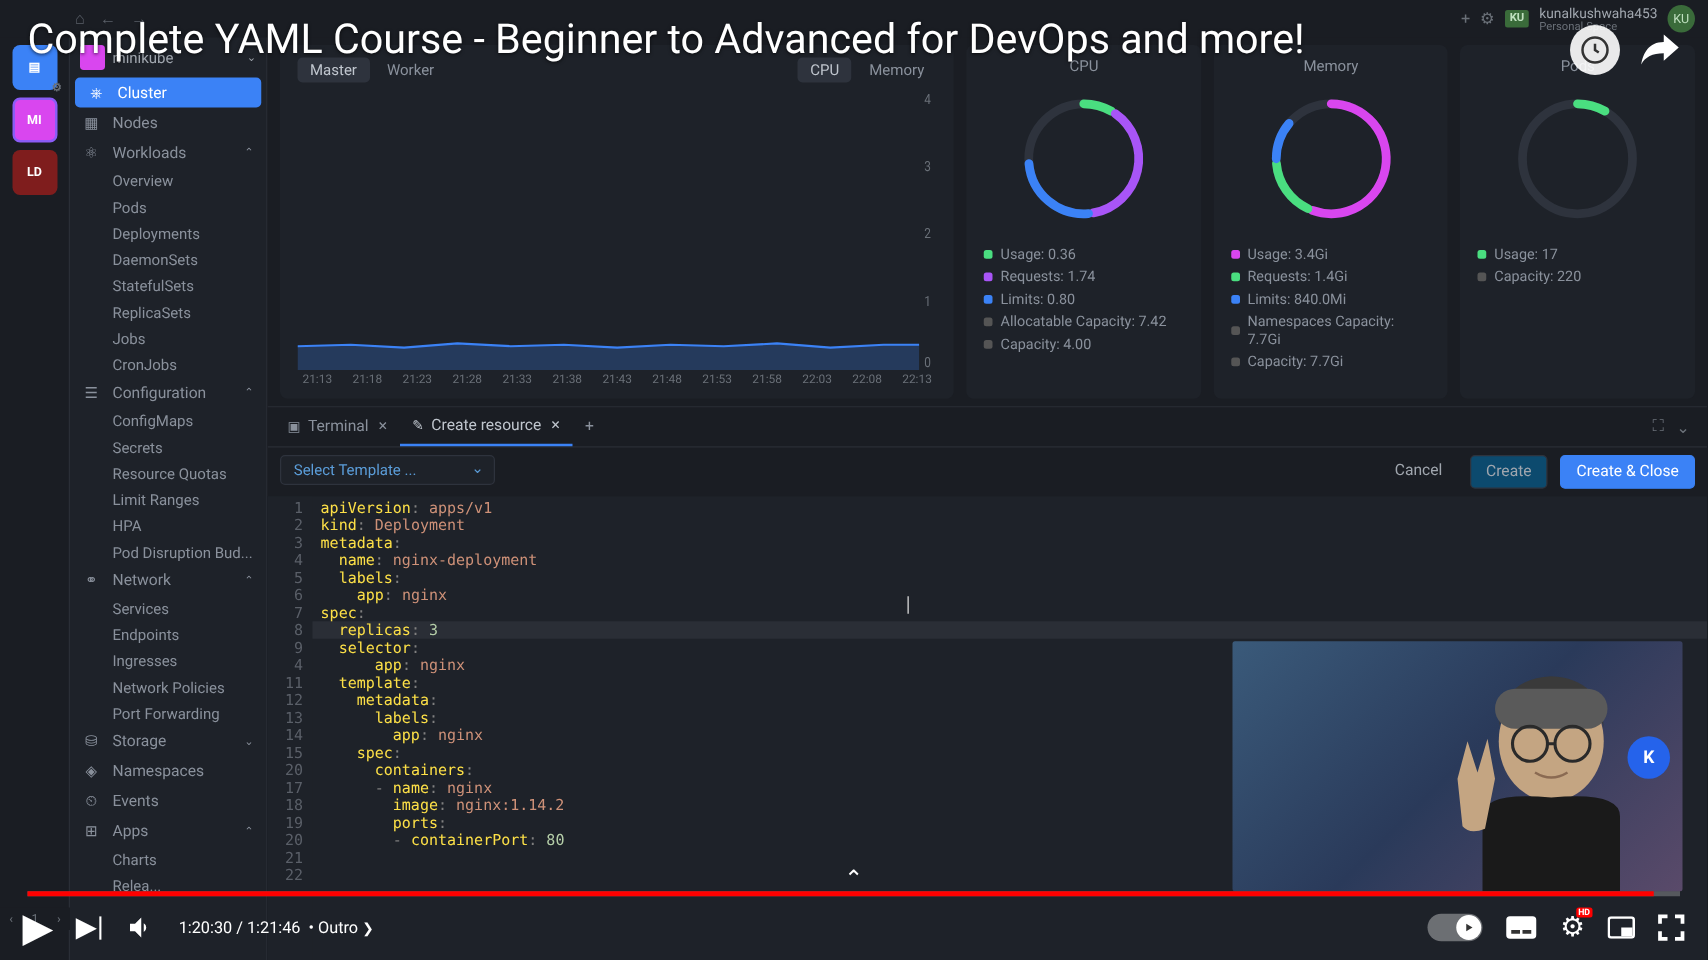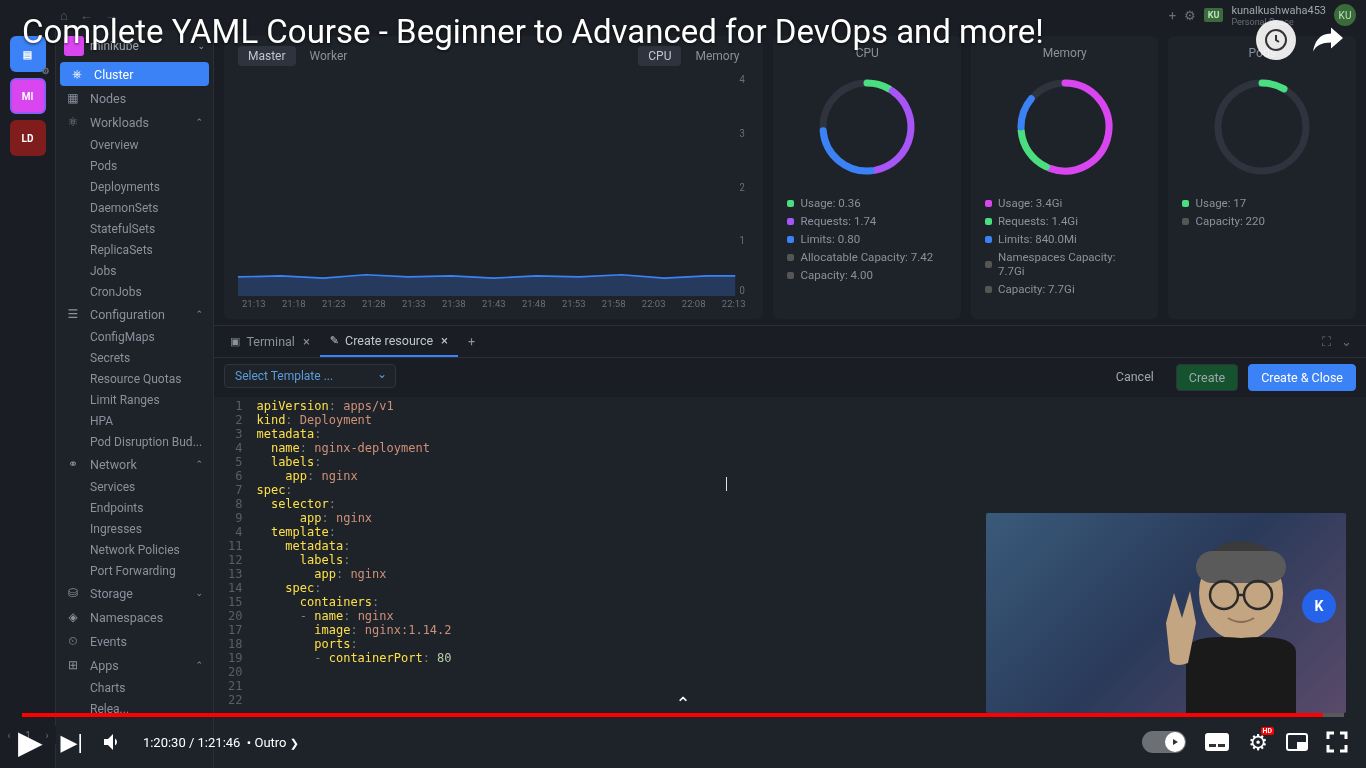--- a/index.html
+++ b/index.html
@@ -70,21 +70,21 @@
 .ptab .close { font-size: 13px; margin-left: 2px; }
 .ptab.active { color: #c0c6ce; border-bottom: 2px solid #3b82f6; }
 .tab-bar .add { color: #8a919c; padding: 0 10px; cursor: pointer; }
 .tab-bar .spacer { flex: 1; }
 .tab-bar .expand-icons { display: flex; gap: 10px; color: #6a7078; font-size: 13px; padding-right: 8px; }
 
 .action-bar { display: flex; align-items: flex-start; padding: 6px 10px; gap: 10px; }
 .template-select { background: #1e2229; border: 1px solid #2e333d; color: #5b9dd9; font-size: 12px; padding: 4px 28px 4px 10px; border-radius: 4px; position: relative; width: 172px; }
 .template-select::after { content: '⌄'; position: absolute; right: 8px; top: 2px; }
 .action-bar .spacer { flex: 1; }
-.btn { padding: 5px 12px; font-size: 12.5px; border-radius: 4px; border: 1px solid #2e333d; background: #14532d; color: #a0a6ae; cursor: pointer; }
+.btn { padding: 5px 12px; font-size: 12.5px; border-radius: 4px; border: 1px solid #2e333d; background: #0c4a6e; color: #a0a6ae; cursor: pointer; }
 .btn.ghost { border: none; background: transparent; }
 .btn.primary { background: #3b82f6; color: #fff; border-color: #3b82f6; }
 
 
 .editor { flex: 1; display: flex; font-family: "SF Mono", Consolas, monospace; font-size: 12px; line-height: 14px; overflow: hidden; background: #1e2229; }
 .gutter { background: #1e2229; color: #5a5f68; text-align: right; padding: 2px 8px 2px 14px; user-select: none; }
 .gutter div { height: 14px; }
 .code { flex: 1; padding: 2px 0; position: relative; }
 .line { height: 14px; white-space: pre; padding-left: 6px; }
 .line.hl { background: #2a2e36; }
@@ -424,20 +424,21 @@
           </div>
         <div class="code" id="code">
             <div class="cursor-caret"></div>
             <div class="line"><span class="k-key">apiVersion</span><span class="k-punc">: </span><span class="k-val">apps/v1</span></div>
             <div class="line"><span class="k-key">kind</span><span class="k-punc">: </span><span class="k-val">Deployment</span></div>
             <div class="line"><span class="k-key">metadata</span><span class="k-punc">:</span></div>
             <div class="line"><span>  </span><span class="k-key">name</span><span class="k-punc">: </span><span class="k-val">nginx-deployment</span></div>
             <div class="line"><span>  </span><span class="k-key">labels</span><span class="k-punc">:</span></div>
             <div class="line"><span>    </span><span class="k-key">app</span><span class="k-punc">: </span><span class="k-val">nginx</span></div>
             <div class="line"><span class="k-key">spec</span><span class="k-punc">:</span></div>
+            <div class="line hl"><span>  </span><span class="k-key">replicas</span><span class="k-punc">: </span><span class="k-num">3</span></div>
             <div class="line"><span>  </span><span class="k-key">selector</span><span class="k-punc">:</span></div>
             <div class="line"><span>      </span><span class="k-key">app</span><span class="k-punc">: </span><span class="k-val">nginx</span></div>
             <div class="line"><span>  </span><span class="k-key">template</span><span class="k-punc">:</span></div>
             <div class="line"><span>    </span><span class="k-key">metadata</span><span class="k-punc">:</span></div>
             <div class="line"><span>      </span><span class="k-key">labels</span><span class="k-punc">:</span></div>
             <div class="line"><span>        </span><span class="k-key">app</span><span class="k-punc">: </span><span class="k-val">nginx</span></div>
             <div class="line"><span>    </span><span class="k-key">spec</span><span class="k-punc">:</span></div>
             <div class="line"><span>      </span><span class="k-key">containers</span><span class="k-punc">:</span></div>
             <div class="line"><span>      </span><span class="k-punc">- </span><span class="k-key">name</span><span class="k-punc">: </span><span class="k-val">nginx</span></div>
             <div class="line"><span>        </span><span class="k-key">image</span><span class="k-punc">: </span><span class="k-val">nginx:1.14.2</span></div>

